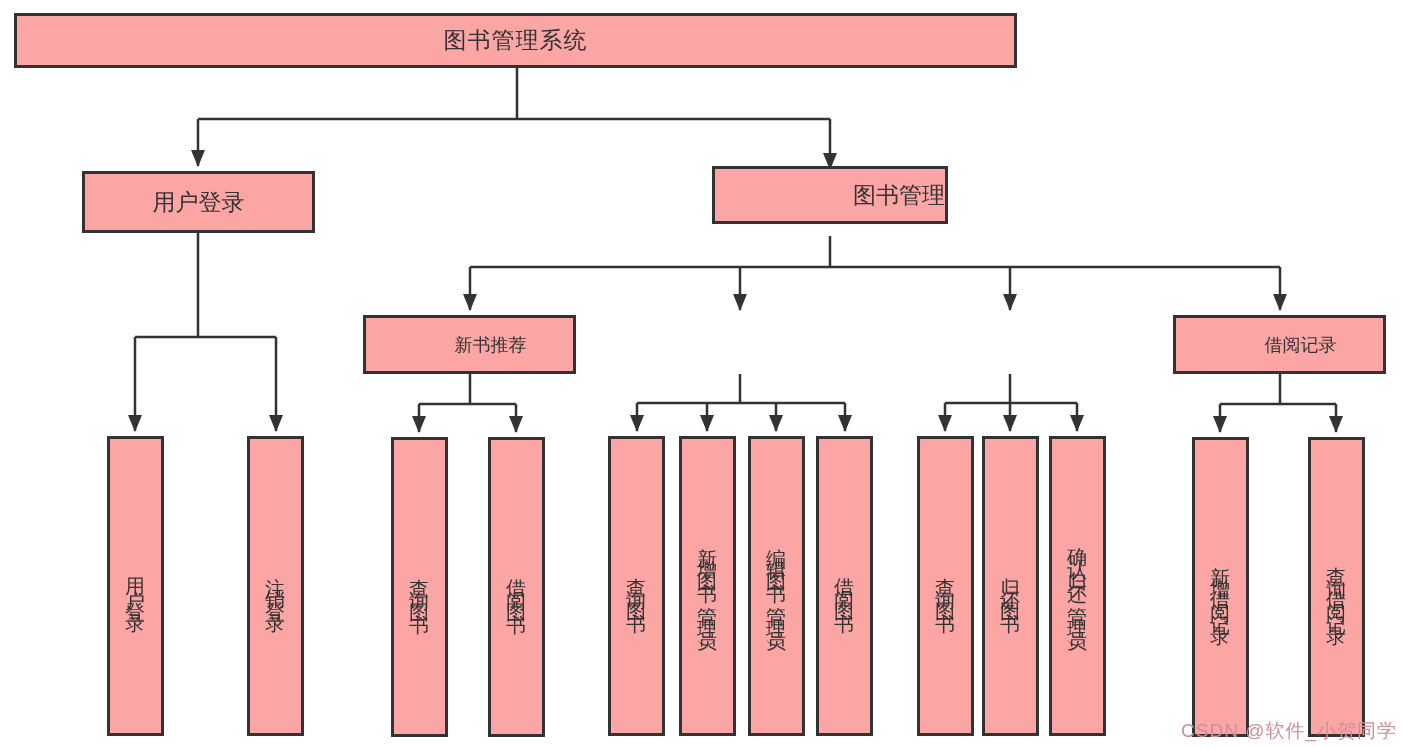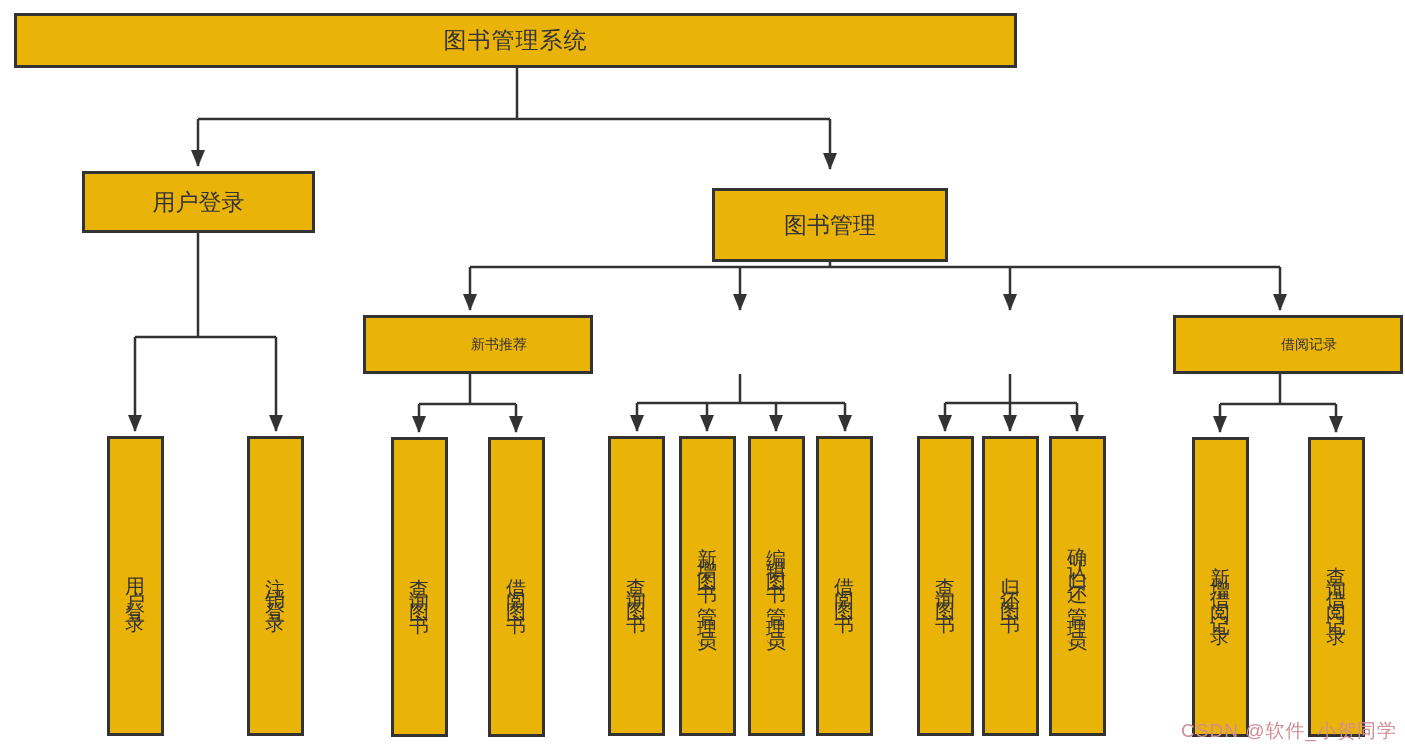--- a/index.html
+++ b/index.html
@@ -4,30 +4,30 @@
 <style>
   html,body{margin:0;padding:0;background:#ffffff;}
   body{
     width:1405px;height:747px;position:relative;overflow:hidden;
     font-family:"Liberation Sans","DejaVu Sans",sans-serif;
     color:#333333;
   }
   #canvas{position:absolute;left:0;top:0;width:1405px;height:747px;}
   #wires{position:absolute;left:0;top:0;width:1405px;height:747px;}
   .node{
-    position:absolute;box-sizing:border-box;background:#eab308;
+    position:absolute;box-sizing:border-box;background:#fca5a5;
     border:3px solid #333333;display:flex;align-items:center;justify-content:center;
     text-align:center;
   }
   .h-label{font-size:23px;letter-spacing:1px;}
   
   .n-root{left:14px;top:13px;width:1003px;height:55px;}
   .n-user-login{left:82px;top:171px;width:233px;height:62px;font-size:23px;}
-  .n-book-mgmt{left:712px;top:188px;width:236px;height:74px;font-size:23px;}
-  .mod{top:315px;width:230px;height:59px;font-size:14px;padding-left:42px;}
+  .n-book-mgmt{left:712px;top:166px;width:236px;height:58px;font-size:23px;justify-content:flex-end;}
+  .mod{top:315px;width:213px;height:59px;font-size:18px;padding-left:42px;}
   .n-mod-recommend{left:363px;}
   .n-mod-borrowing{left:633px;}
   .n-mod-current{left:903px;}
   .n-mod-records{left:1173px;justify-content:center;}
   
   .vbox{top:436px;width:57px;height:300px;}
   .vbox .vtext{
     writing-mode:vertical-rl;text-orientation:mixed;
     font-size:20px;letter-spacing:12px;line-height:1;white-space:nowrap;
   }

